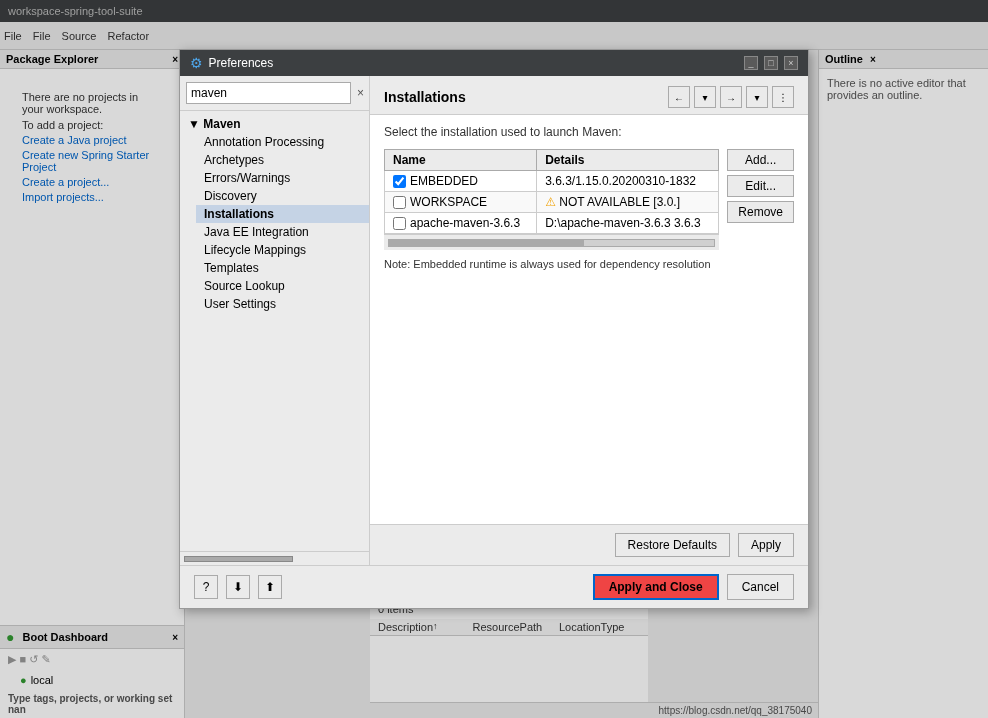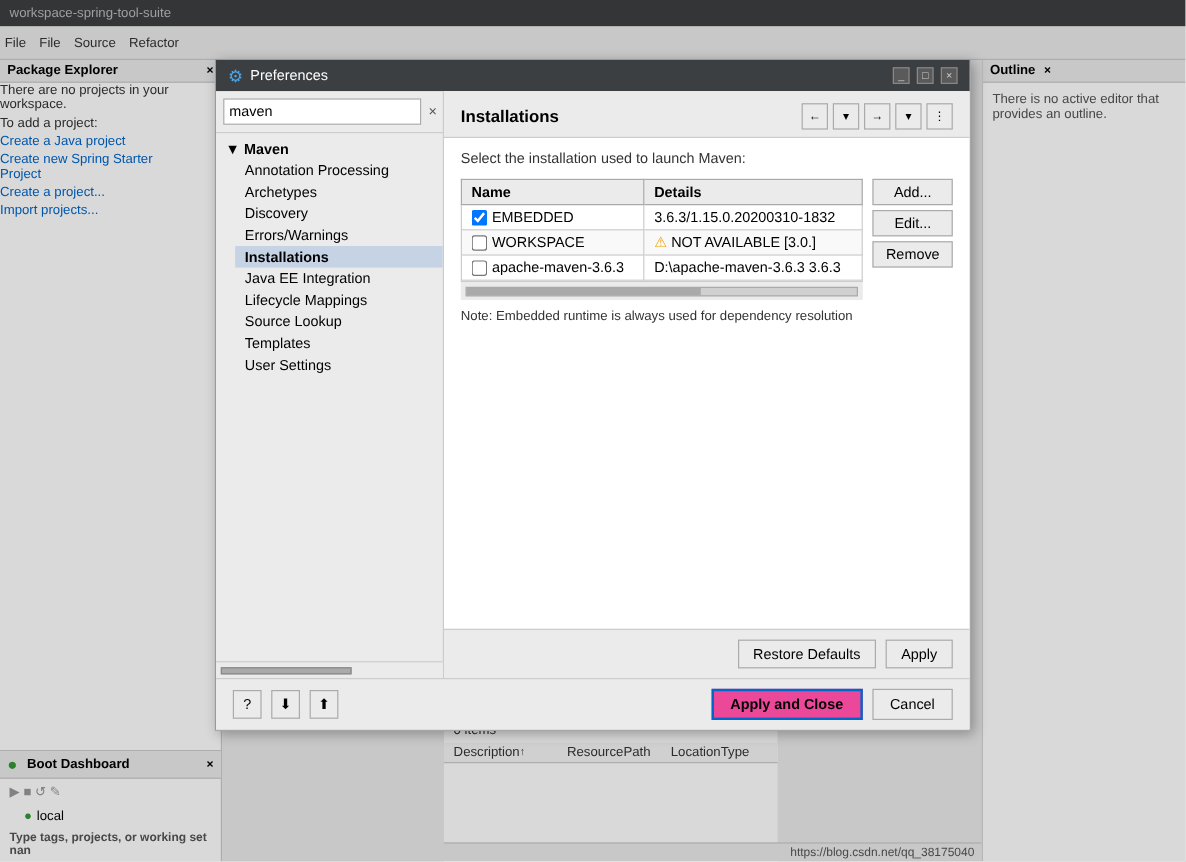--- a/index.html
+++ b/index.html
@@ -63,21 +63,21 @@
       padding: 3px 6px;
       border-bottom: 1px solid #CCCCCC;
       font-size: 11px;
       font-weight: bold;
       display: flex;
       align-items: center;
       gap: 4px;
     }
 
     .panel-content {
-      padding: 0;
+      padding: 22px;
       flex: 1;
       font-size: 11px;
       color: #333;
     }
 
     .panel-content .link {
       color: #0066CC;
       cursor: pointer;
       display: block;
       margin: 3px 0;
@@ -467,21 +467,21 @@
       cursor: pointer;
       display: flex;
       align-items: center;
       justify-content: center;
       font-size: 12px;
     }
 
     .apply-close-btn {
       padding: 4px 14px;
       border: 2px solid #0066CC;
-      background: #ec4899;
+      background: #ef4444;
       cursor: pointer;
       font-size: 12px;
       font-weight: bold;
     }
 
     .cancel-btn {
       padding: 4px 14px;
       border: 1px solid #AAAAAA;
       background: #EBEBEB;
       cursor: pointer;
@@ -660,39 +660,39 @@
               <span>Maven</span>
             </div>
             <div class="tree-children">
               <div class="tree-item">
                 <span>Annotation Processing</span>
               </div>
               <div class="tree-item">
                 <span>Archetypes</span>
               </div>
               <div class="tree-item">
+                <span>Errors/Warnings</span>
+              </div>
+              <div class="tree-item">
                 <span>Discovery</span>
-              </div>
-              <div class="tree-item">
-                <span>Errors/Warnings</span>
               </div>
               <div class="tree-item selected">
                 <span style="font-weight:bold;">Installations</span>
               </div>
               <div class="tree-item">
                 <span>Java EE Integration</span>
               </div>
               <div class="tree-item">
                 <span>Lifecycle Mappings</span>
               </div>
               <div class="tree-item">
+                <span>Templates</span>
+              </div>
+              <div class="tree-item">
                 <span>Source Lookup</span>
-              </div>
-              <div class="tree-item">
-                <span>Templates</span>
               </div>
               <div class="tree-item">
                 <span>User Settings</span>
               </div>
             </div>
           </div>
 
           <div class="dialog-left-scrollbar">
             <div style="width:60%; height:6px; background:#AAAAAA; border:1px solid #888;"></div>
           </div>

